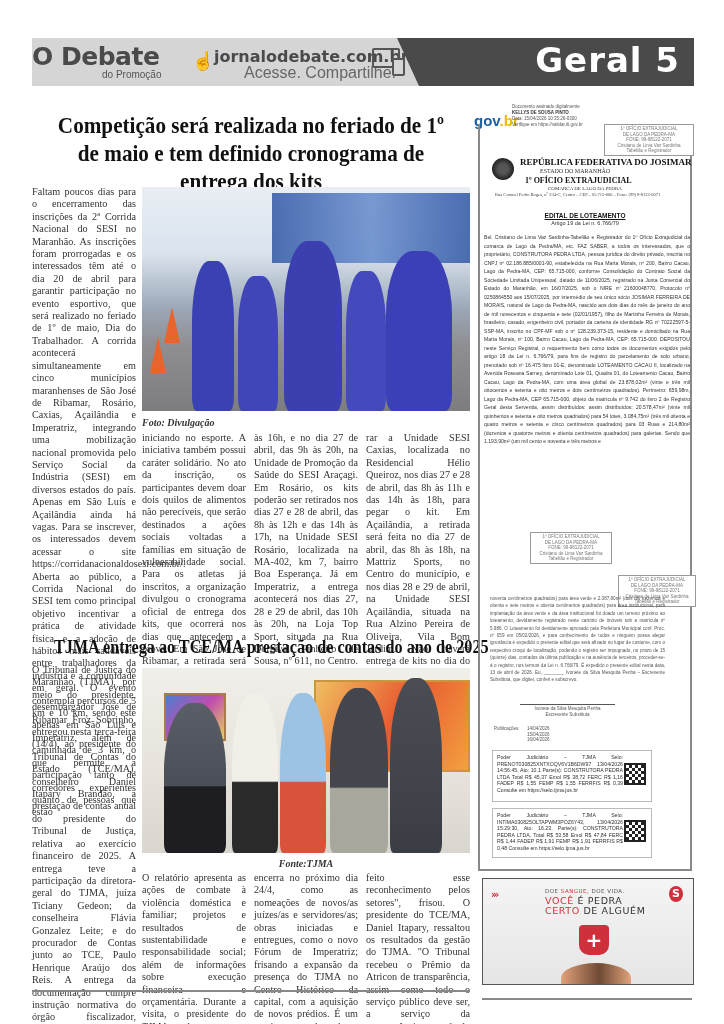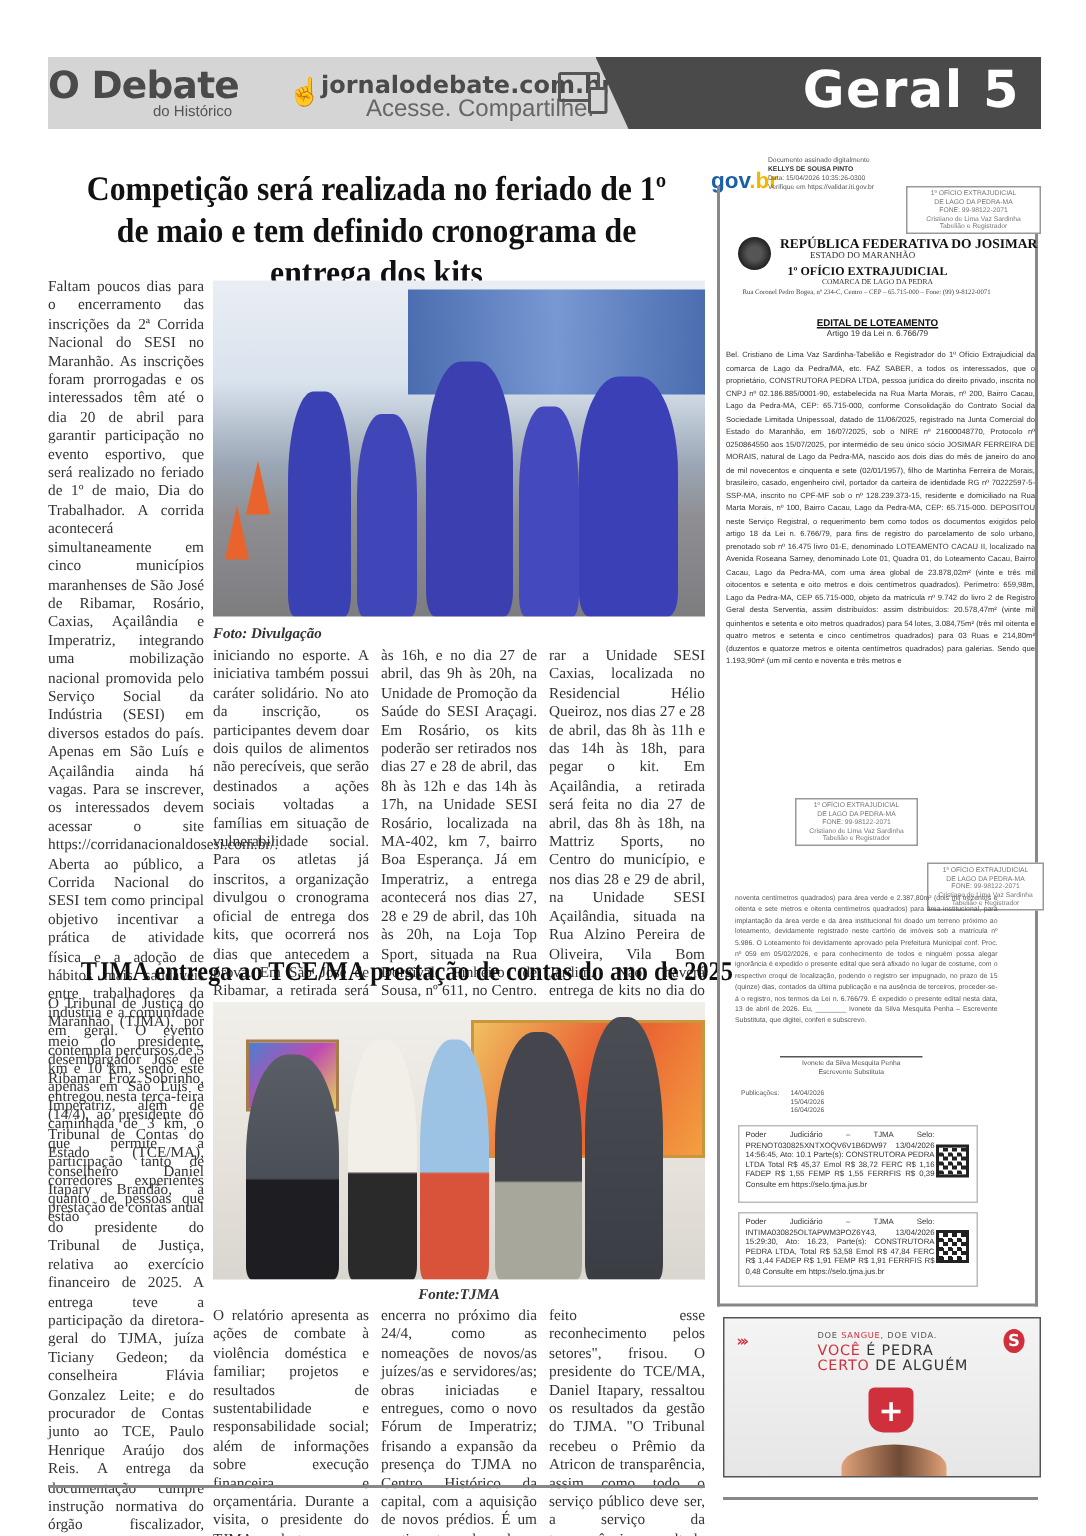--- a/index.html
+++ b/index.html
@@ -92,21 +92,21 @@
 </style>
 </head>
 <body>
 
 <div class="dateline">Jornal O Debate, 15 de Abril de 2026 - Quarta - Feira</div>
 
 <div class="masthead">
   <div class="mast-light"></div>
   <div class="mast-dark"></div>
   <div class="brand">O Debate</div>
-  <div class="brand-sub">do Histórico</div>
+  <div class="brand-sub">do Promoção</div>
   <div class="site-icon">☝</div>
   <div class="site-url">jornalodebate.com.br</div>
   <div class="site-cta">Acesse. Compartilhe.</div>
   <div class="device-icon"></div>
   <div class="section-title">Geral 5</div>
 </div>
 
 <div class="h1">Competição será realizada no feriado de 1º de maio e tem definido cronograma de entrega dos kits</div>
 <div class="col col1">Faltam poucos dias para o encerramento das inscrições da 2ª Corrida Nacional do SESI no Maranhão. As inscrições foram prorrogadas e os interessados têm até o dia 20 de abril para garantir participação no evento esportivo, que será realizado no feriado de 1º de maio, Dia do Trabalhador. A corrida acontecerá simultaneamente em cinco municípios maranhenses de São José de Ribamar, Rosário, Caxias, Açailândia e Imperatriz, integrando uma mobilização nacional promovida pelo Serviço Social da Indústria (SESI) em diversos estados do país. Apenas em São Luís e Açailândia ainda há vagas. Para se inscrever, os interessados devem acessar o site https://corridanacionaldosesi.com.br/. Aberta ao público, a Corrida Nacional do SESI tem como principal objetivo incentivar a prática de atividade física e a adoção de hábitos mais saudáveis entre trabalhadores da indústria e a comunidade em geral. O evento contempla percursos de 5 km e 10 km, sendo este apenas em São Luís e Imperatriz, além de caminhada de 3 km, o que permite a participação tanto de corredores experientes quanto de pessoas que estão</div>
 

